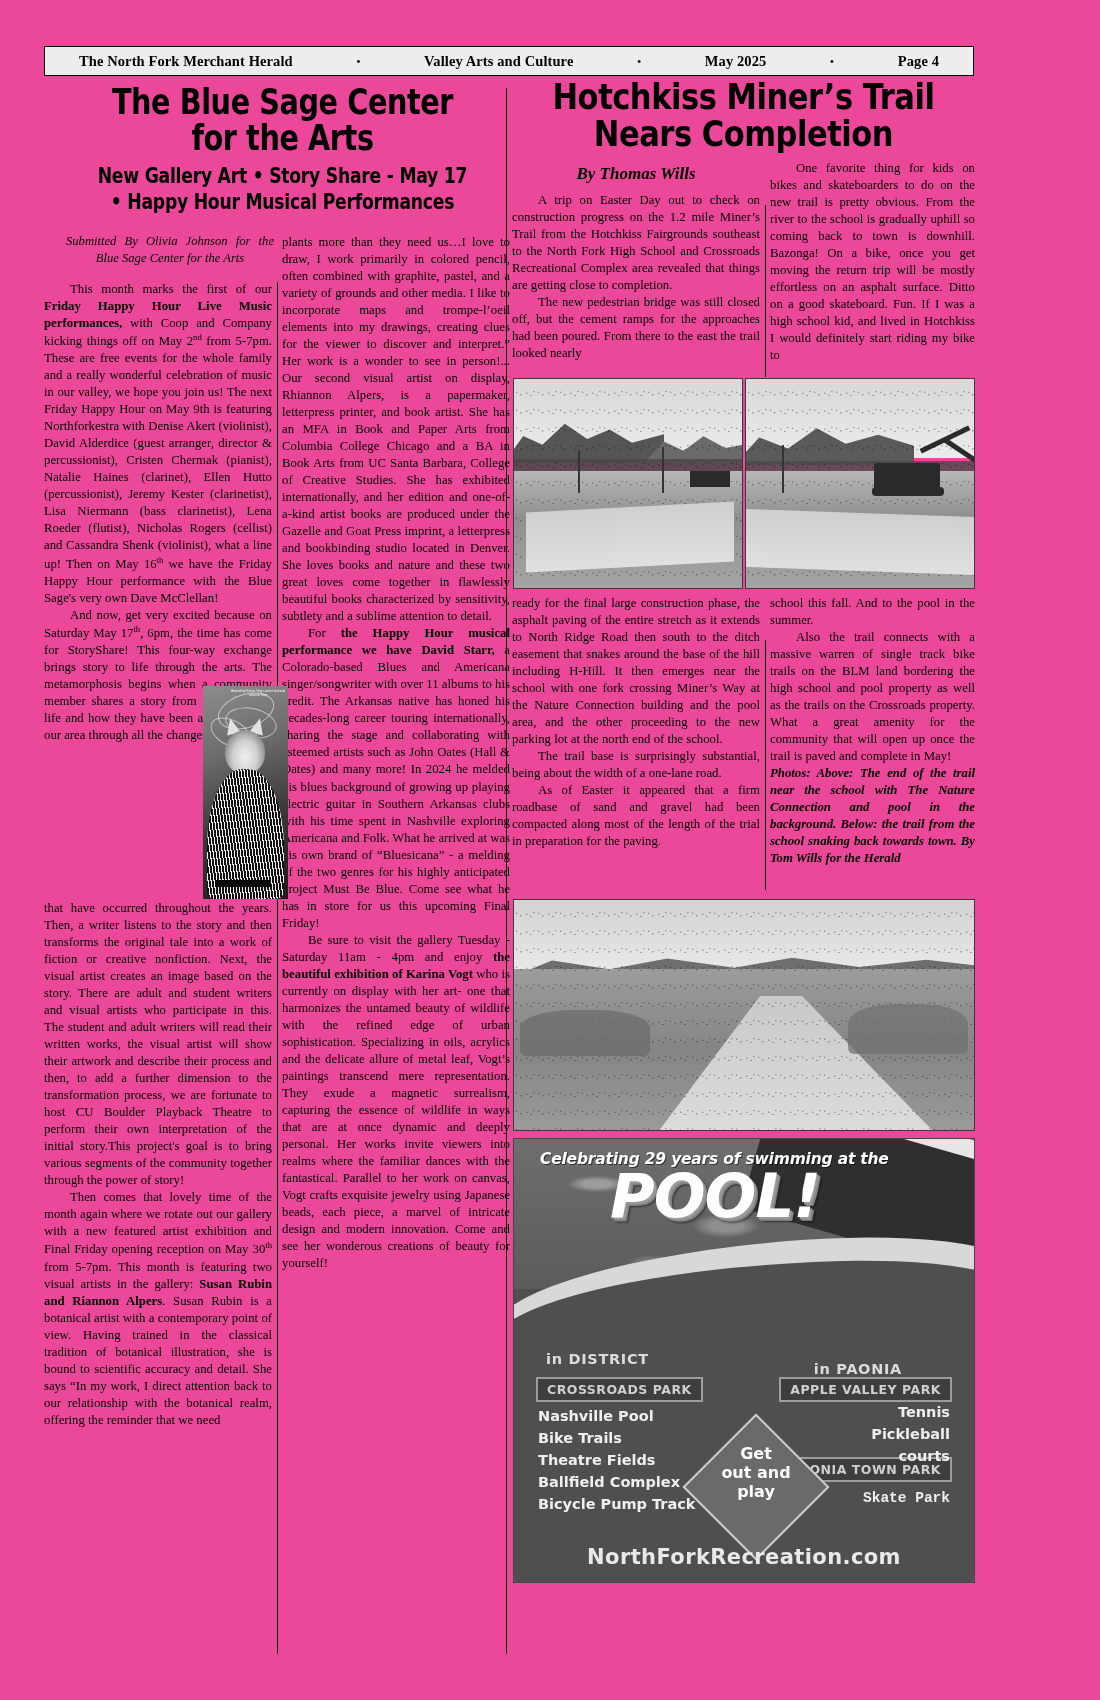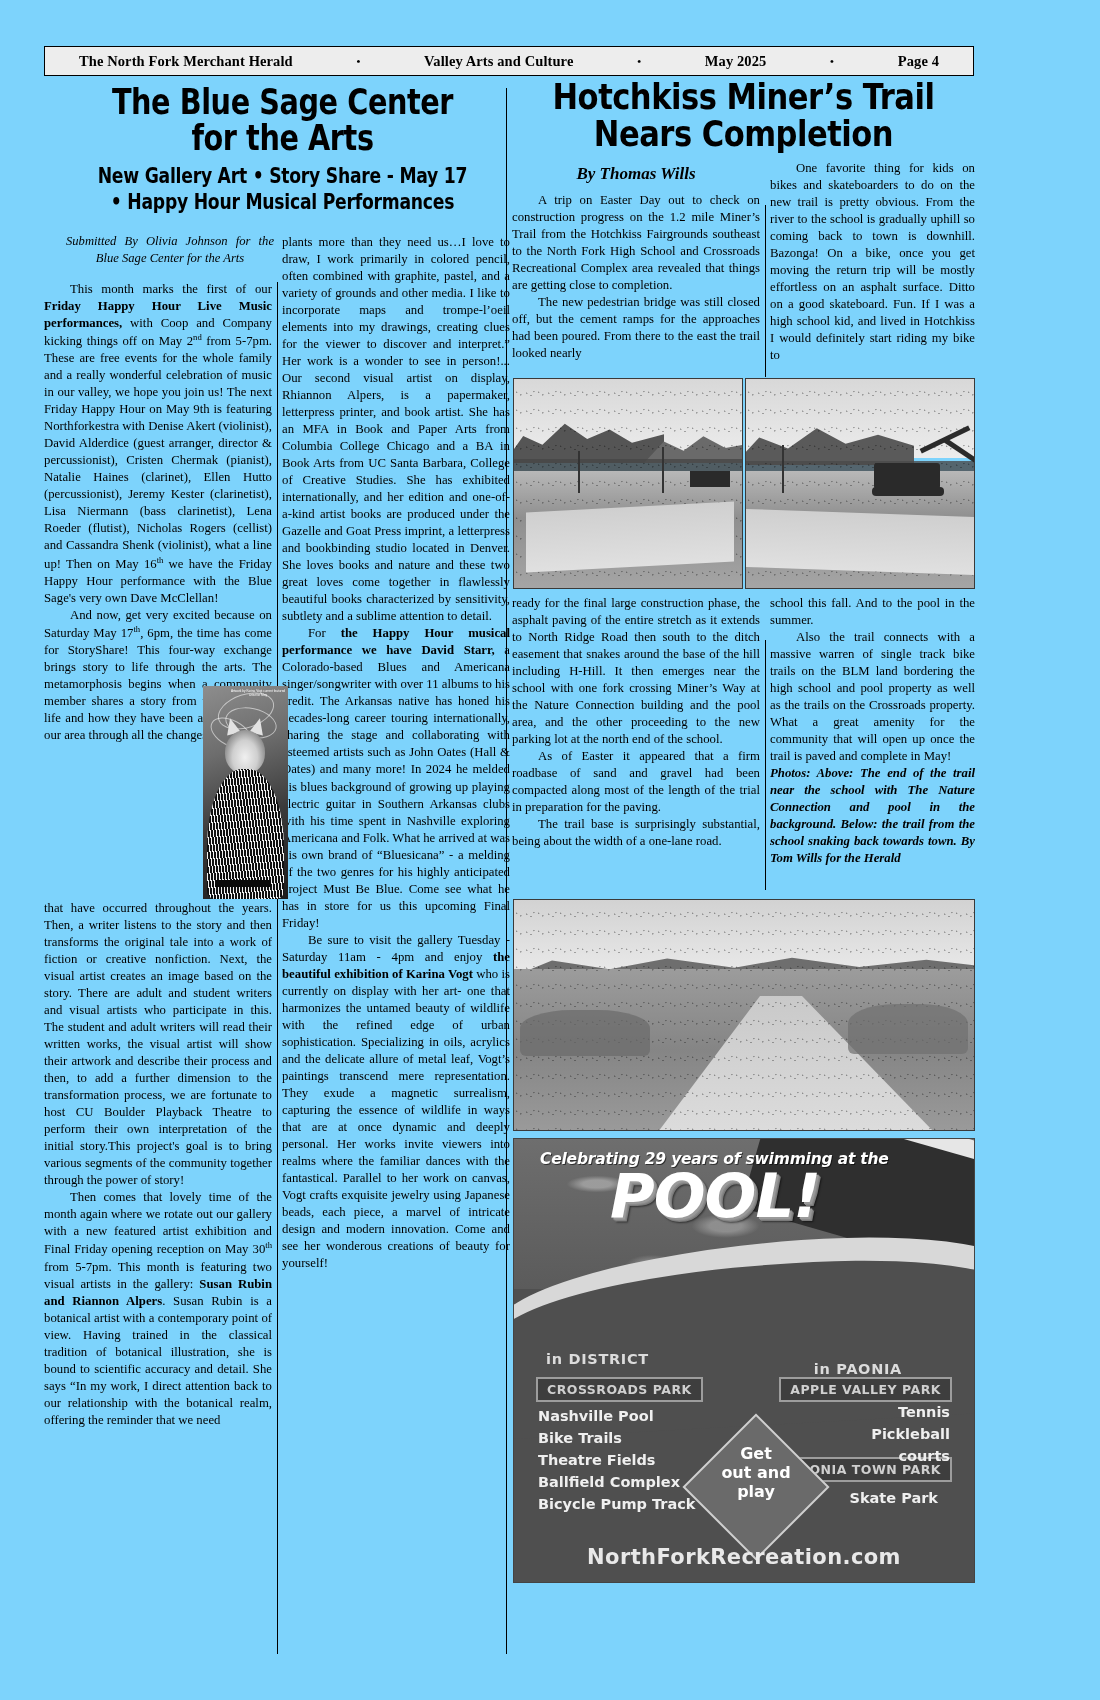--- a/index.html
+++ b/index.html
@@ -8,21 +8,21 @@
     width: 1100px; height: 1700px;
     background: #ffffff;
   }
   body {
     font-family: "Liberation Serif", serif;
     color: #000;
   }
   .page {
     position: relative;
     width: 1100px; height: 1700px;
-    background: #7dd3fc;
+    background: #ec4899;
     padding: 0;
     overflow: hidden;
   }
 
   
   .masthead {
     position: absolute;
     left: 44px; top: 46px;
     width: 930px; height: 30px;
     background: #ededed;
@@ -419,22 +419,22 @@
 
   <div class="col" id="c3">
       <p>A trip on Easter Day out to check on construction progress on the 1.2 mile Miner’s Trail from the Hotchkiss Fairgrounds southeast to the North Fork High School and Crossroads Recreational Complex area revealed that things are getting close to completion.</p>
       <p>The new pedestrian bridge was still closed off, but the cement ramps for the approaches had been poured. From there to the east the trail looked nearly</p>
     </div>
   <div class="col" id="c4">
       <p>One favorite thing for kids on bikes and skateboarders to do on the new trail is pretty obvious. From the river to the school is gradually uphill so coming back to town is downhill. Bazonga! On a bike, once you get moving the return trip will be mostly effortless on an asphalt surface. Ditto on a good skateboard. Fun. If I was a high school kid, and lived in Hotchkiss I would definitely start riding my bike to</p>
     </div>
   <div class="col" id="c3b">
       <p class="noind">ready for the final large construction phase, the asphalt paving of the entire stretch as it extends to North Ridge Road then south to the ditch easement that snakes around the base of the hill including H-Hill. It then emerges near the school with one fork crossing Miner’s Way at the Nature Connection building and the pool area, and the other proceeding to the new parking lot at the north end of the school.</p>
+      <p>The trail base is surprisingly substantial, being about the width of a one-lane road.</p>
       <p>As of Easter it appeared that a firm roadbase of sand and gravel had been compacted along most of the length of the trial in preparation for the paving.</p>
-      <p>The trail base is surprisingly substantial, being about the width of a one-lane road.</p>
     </div>
   <div class="col" id="c4b">
     <span><p class="noind">school this fall. And to the pool in the summer.</p><p>Also the trail connects with a massive warren of single track bike trails on the BLM land bordering the high school and pool property as well as the trails on the Crossroads property. What a great amenity for the community that will open up once the trail is paved and complete in May!</p></span>
     <p class="ital noind" style="margin-top:0;font-weight:bold;">Photos: Above: The end of the trail near the school with The Nature Connection and pool in the background. Below: the trail from the school snaking back towards town. By Tom Wills for the Herald</p>
   </div>
 
   <div class="photo" id="photo-top-a">
     <div class="sky"></div>
     <div class="mtn" style="left:-10px; top:36px; width:160px; height:48px; background:#555;
                 clip-path: polygon(0% 100%, 12% 44%, 24% 62%, 38% 18%, 52% 50%, 66% 30%, 80% 58%, 100% 40%, 100% 100%);"></div>
@@ -502,21 +502,21 @@
         <div>Bike Trails</div>
         <div>Theatre Fields</div>
         <div>Ballfield Complex</div>
         <div>Bicycle Pump Track</div>
       </div>
     <div class="ad-list right" style="right:24px; top:262px;">
         <div>Tennis</div>
         <div>Pickleball</div>
         <div>courts</div>
       </div>
-    <div class="ad-list right" style="right:36px; top:348px;">
+    <div class="ad-list right" style="right:24px; top:348px;font-family:Liberation Mono, monospace;">
         <div>Skate Park</div>
       </div>
 
     <div class="ad-diamond"></div>
     <div class="ad-diamond-text">
         <div>Get</div>
         <div>out and</div>
         <div>play</div>
       </div>
 

